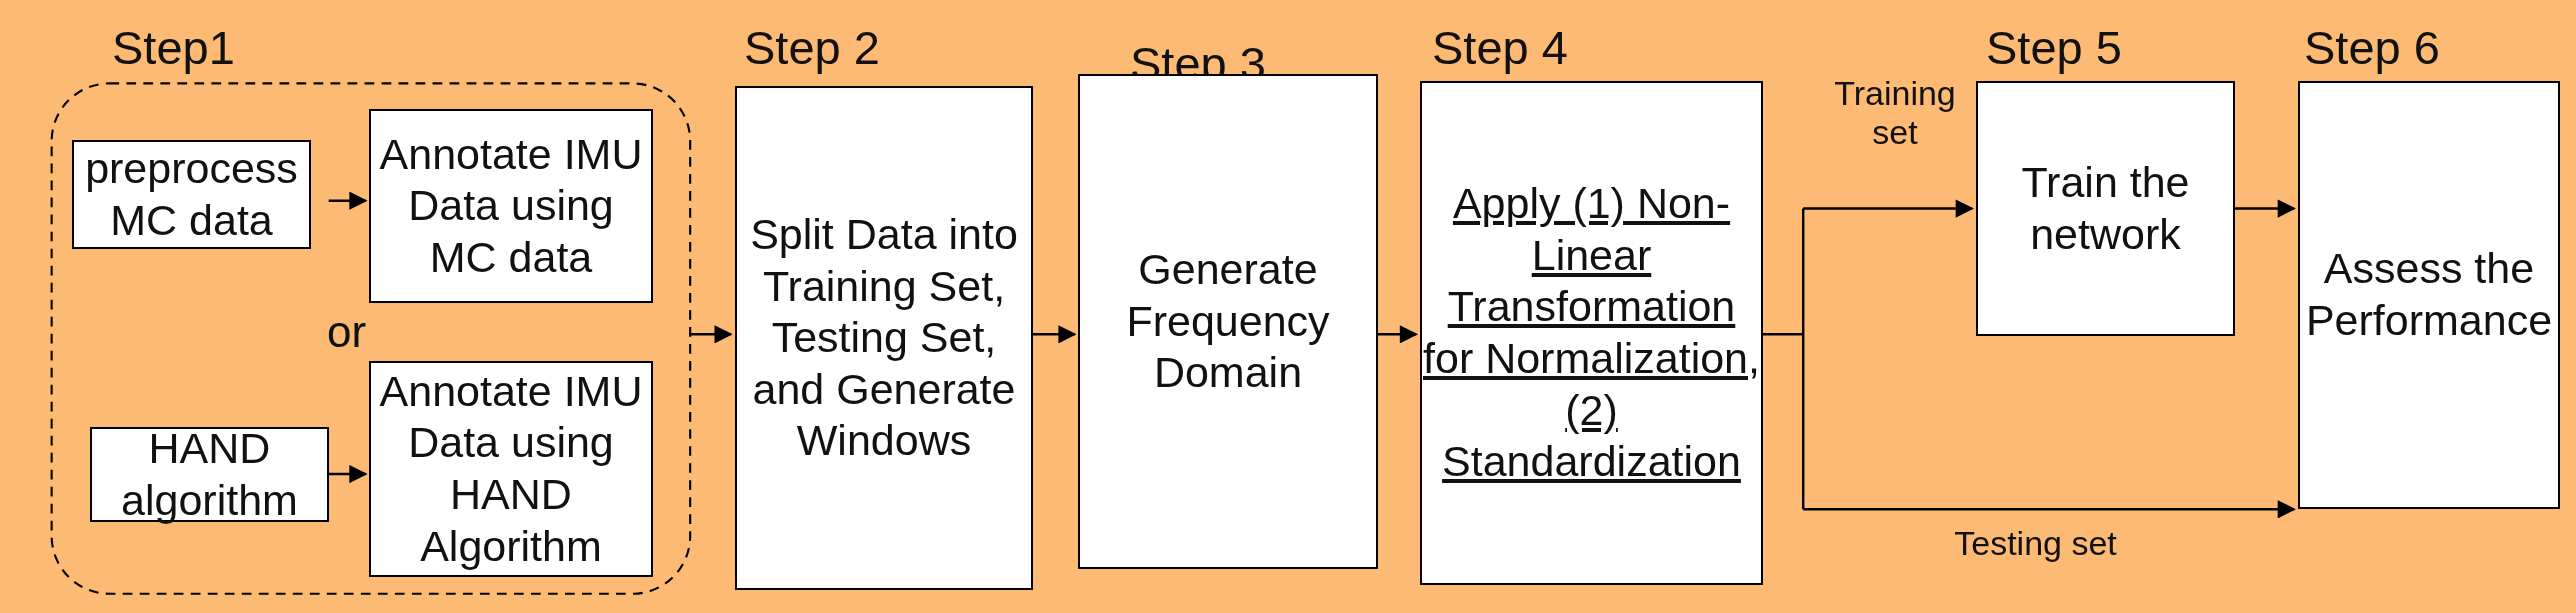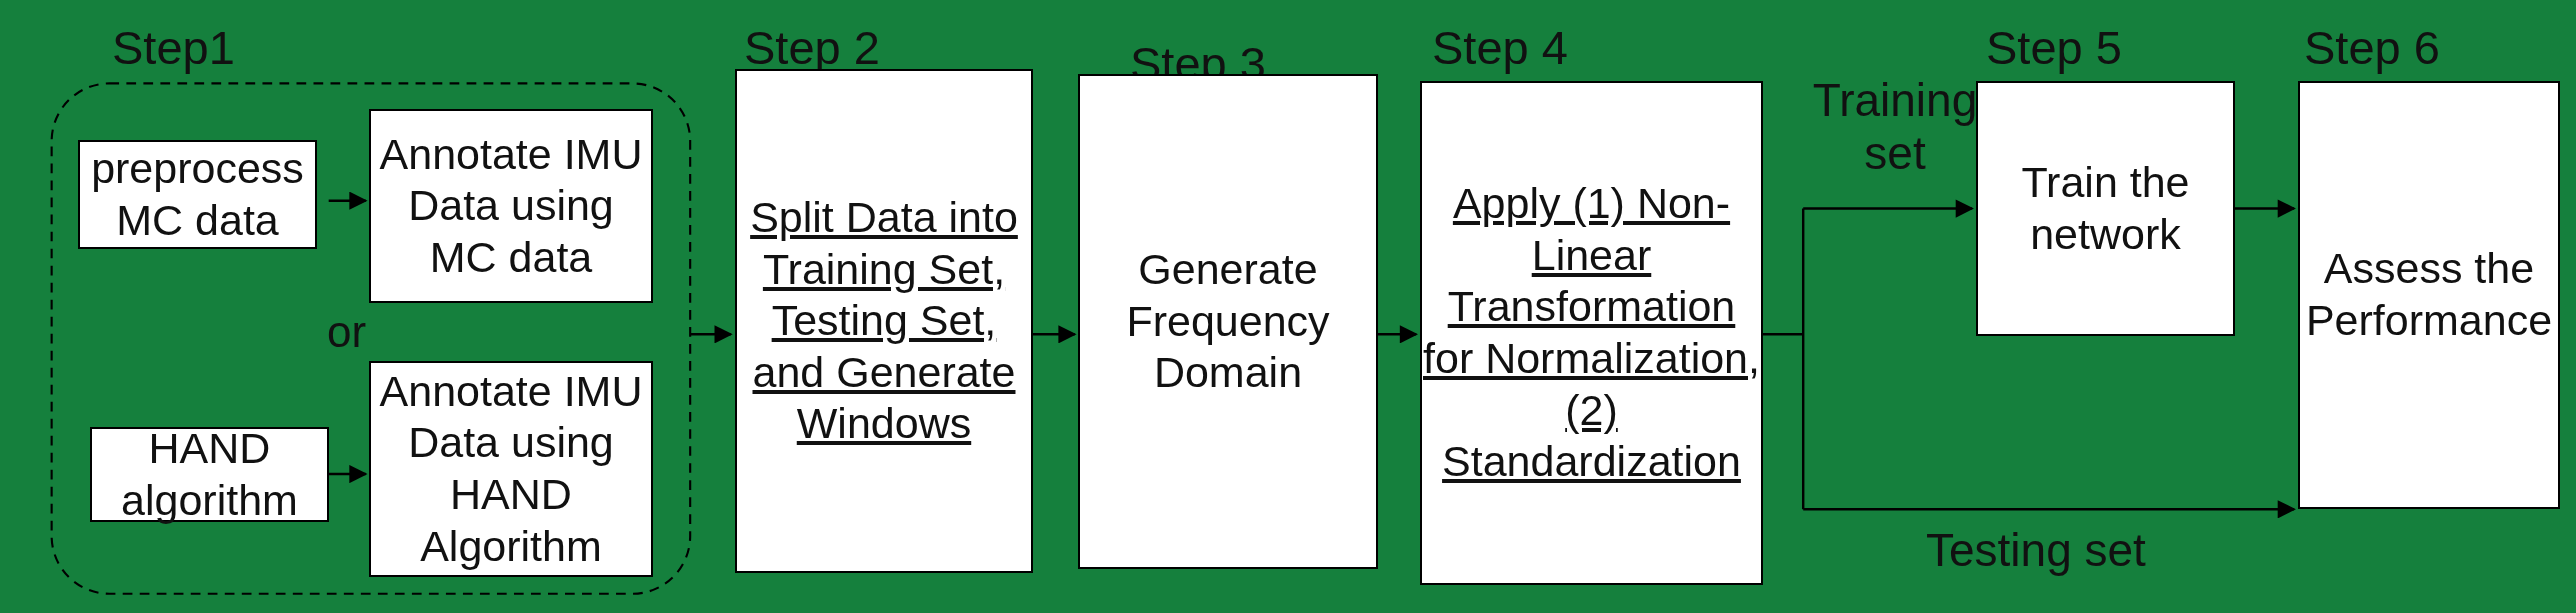--- a/index.html
+++ b/index.html
@@ -4,21 +4,21 @@
 <style>
   html, body {
     margin: 0;
     padding: 0;
     background: #ffffff;
   }
   #canvas {
     position: relative;
     width: 2576px;
     height: 614px;
-    background: #15803d;
+    background: #fdba74;
     font-family: "Liberation Sans", sans-serif;
     color: #111111;
     overflow: hidden;
   }
   #connector-layer {
     position: absolute;
     left: 0;
     top: 0;
     width: 2576px;
     height: 614px;
@@ -41,21 +41,21 @@
   }
   .node-text {
     font-size: 43px;
     line-height: 1.2;
     text-align: center;
     white-space: pre;
     color: #111111;
   }
   .edge-label {
     position: absolute;
-    font-size: 46px;
+    font-size: 34px;
     line-height: 1.15;
     text-align: center;
     white-space: pre;
     color: #111111;
   }
 </style>
 </head>
 <body>
 
 <div id="canvas">
@@ -88,21 +88,21 @@
     <line x1="3678" y1="343" x2="3776" y2="343" stroke="#000000" stroke-width="4" marker-end="url(#ah)"></line>
   </svg>
 
   <div class="step-label" style="left:112px; top:24px;">Step1</div>
   <div class="step-label" style="left:744px; top:24px;">Step 2</div>
   <div class="step-label" style="left:1130px; top:24px;margin-top:16px;">Step 3</div>
   <div class="step-label" style="left:1432px; top:24px;">Step 4</div>
   <div class="step-label" style="left:1975px; top:24px;margin-left:11px;">Step 5</div>
   <div class="step-label" style="left:2304px; top:24px;">Step 6</div>
 
-  <div class="node-box" style="left:78px; top:140px; width:239px; height:109px;">
+  <div class="node-box" style="left:72px; top:140px; width:239px; height:109px;">
     <div class="node-text">preprocess
 MC data</div>
   </div>
 
   <div class="node-box" style="left:369px; top:109px; width:284px; height:194px;">
     <div class="node-text">Annotate IMU
 Data using
 MC data</div>
   </div>
 
@@ -113,21 +113,21 @@
 algorithm</div>
   </div>
 
   <div class="node-box" style="left:369px; top:361px; width:284px; height:216px;">
     <div class="node-text">Annotate IMU
 Data using
 HAND
 Algorithm</div>
   </div>
 
-  <div class="node-box" style="left:735px; top:69px; width:298px; height:504px;text-decoration:underline;">
+  <div class="node-box" style="left:735px; top:86px; width:298px; height:504px;">
     <div class="node-text">Split Data into
 Training Set,
 Testing Set,
 and Generate
 Windows</div>
   </div>
 
   <div class="node-box" style="left:1078px; top:74px; width:300px; height:495px;">
     <div class="node-text">Generate
 Frequency

